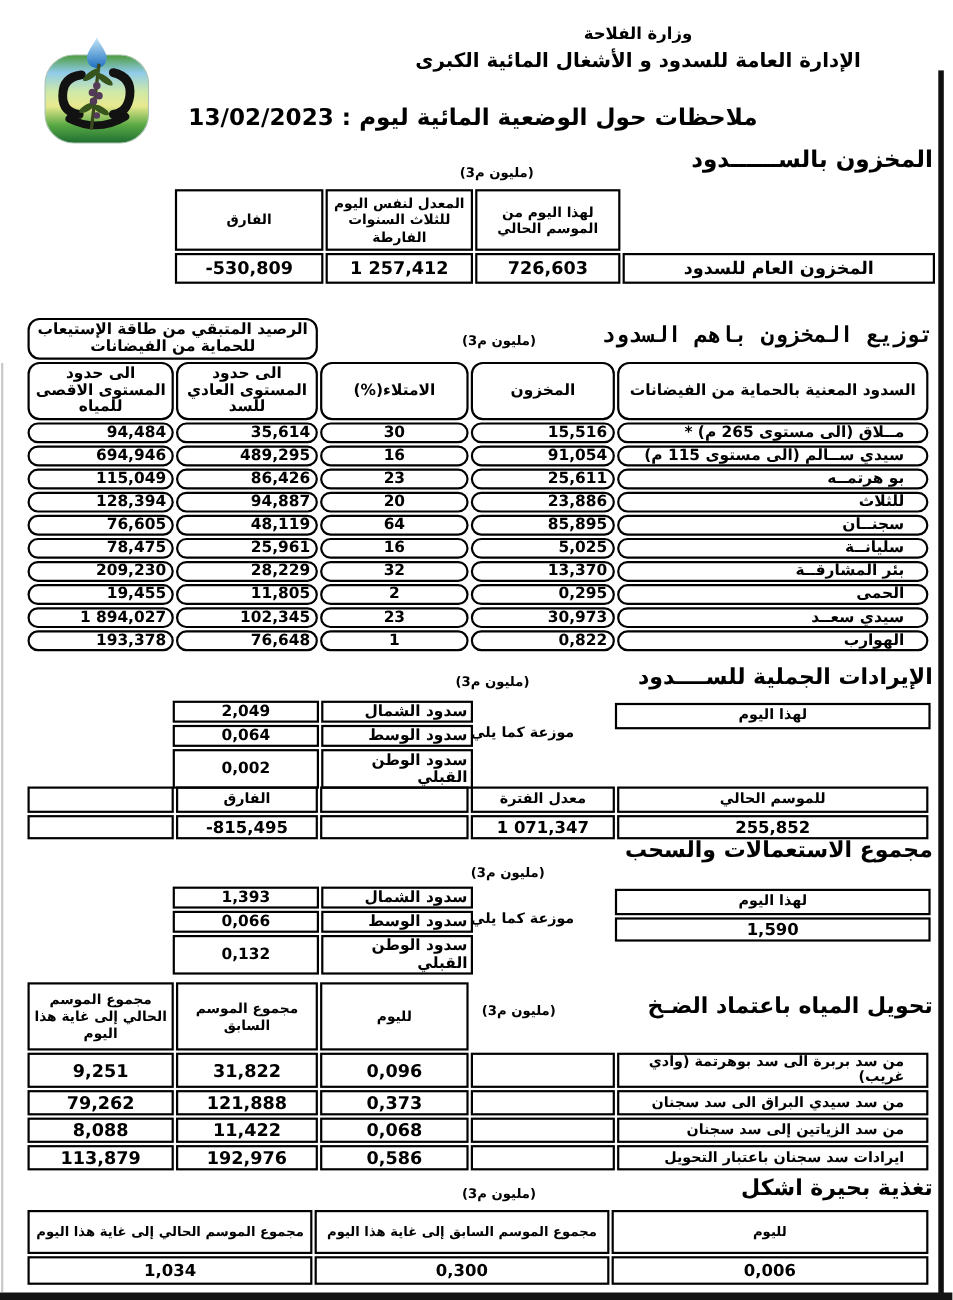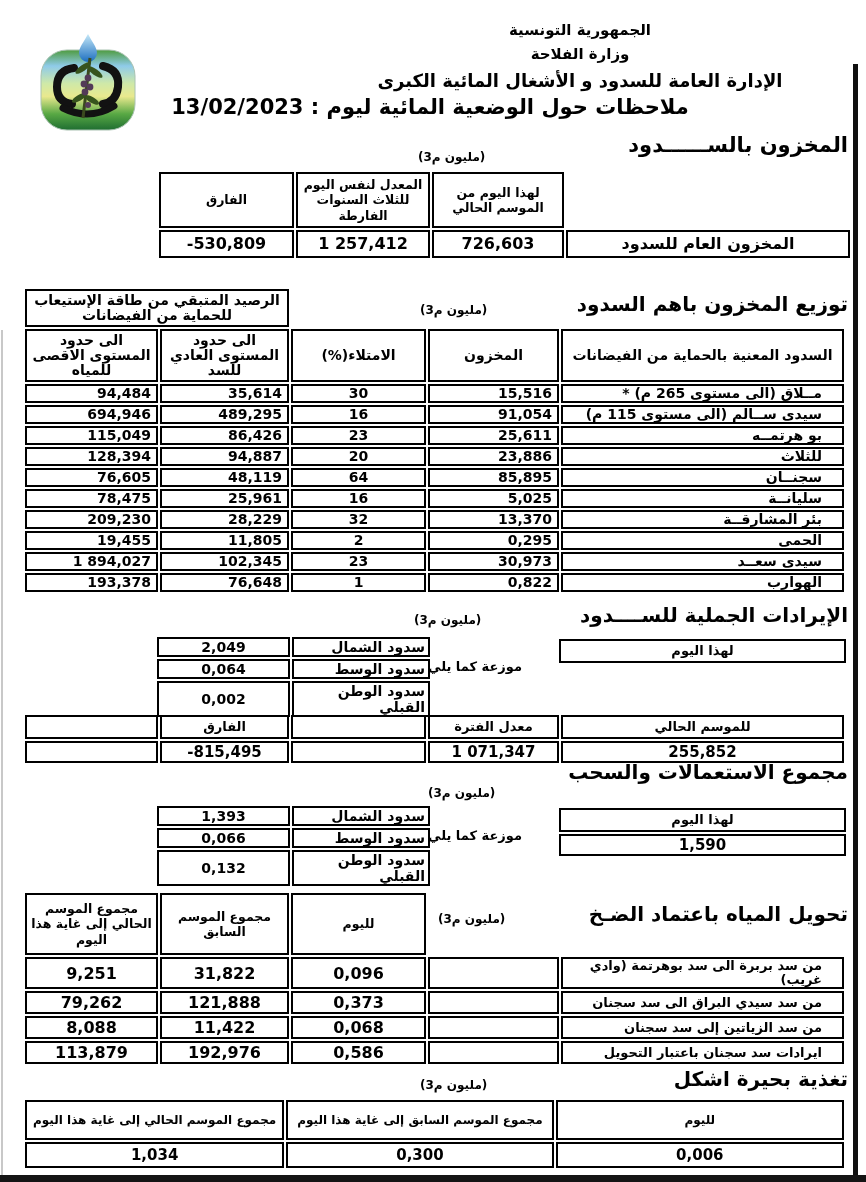--- a/index.html
+++ b/index.html
@@ -33,21 +33,21 @@
   .lbl  { font-size:14px; text-align:right; padding:0 3px; }
 
   
   .t-stock { left:157px; top:170px; width:691px; }
   .t-stock td { height:26px; }
   .t-stock tr.h td { height:56px; }
   .t-stock .val { font-size:16px; }
 
   
   .t-dist { left:23px; top:287px; width:823px; }
-  .t-dist td { height:15px; font-size:14px; line-height:15px; }
+  .t-dist td { height:15px; font-size:14px; line-height:15px;border-radius:11px; }
   .t-dist tr.cap td { height:36px; }
   .t-dist tr.h td { height:42px; }
 
   
   .t-mini-r { width:291px; }
   .t-mini-r td { height:21px; text-align:center; }
   .t-mini-l { width:277px; }
   .t-mini-l td { height:19px; }
   .t-mini-l .numc { font-size:14px; }
 
@@ -104,21 +104,20 @@
     <ellipse cx="56" cy="70" rx="8" ry="3" transform="rotate(30 56 70)" fill="#37541d"></ellipse>
     <circle cx="52" cy="48" r="3.4" fill="#533a58"></circle>
     <circle cx="48" cy="54" r="3.4" fill="#533a58"></circle>
     <circle cx="54" cy="57" r="3.4" fill="#533a58"></circle>
     <circle cx="49" cy="62" r="3.4" fill="#533a58"></circle>
     <circle cx="52" cy="75" r="3" fill="#533a58"></circle>
   </svg>
 </div>
 
 <div class="abs org-block">
-  <div class="org1">الجمهورية التونسية</div>
   <div class="org2">وزارة الفلاحة</div>
   <div class="org3">الإدارة العامة للسدود و الأشغال المائية الكبرى</div>
 </div>
 <div class="abs doc-title">ملاحظات حول الوضعية المائية ليوم : 13/02/2023</div>
 
 <div class="abs sec-title big" style="top:133px;">المخزون بالســــــدود</div>
 <div class="abs unit" style="left:418px;top:150px;">(مليون م3)</div>
 
 <table class="t-stock">
   <colgroup>
@@ -136,21 +135,21 @@
   </tr>
   <tr>
     <td class="hd val">المخزون العام للسدود</td>
     <td class="numc val">726,603</td>
     <td class="numc val">1 257,412</td>
     <td class="numc val">-530,809</td>
   </tr>
 </tbody>
   </table>
 
-<div class="abs sec-title" style="top:292px;">توزيع المخزون باهم السدود</div>
+<div class="abs sec-title" style="top:292px;font-family:Liberation Mono, monospace;">توزيع المخزون باهم السدود</div>
 <div class="abs unit" style="left:420px;top:303px;">(مليون م3)</div>
 
 <table class="t-dist">
   <colgroup>
       <col style="width:283px">
       <col style="width:131px">
       <col style="width:135px">
       <col style="width:129px">
       <col style="width:133px">
     </colgroup>

